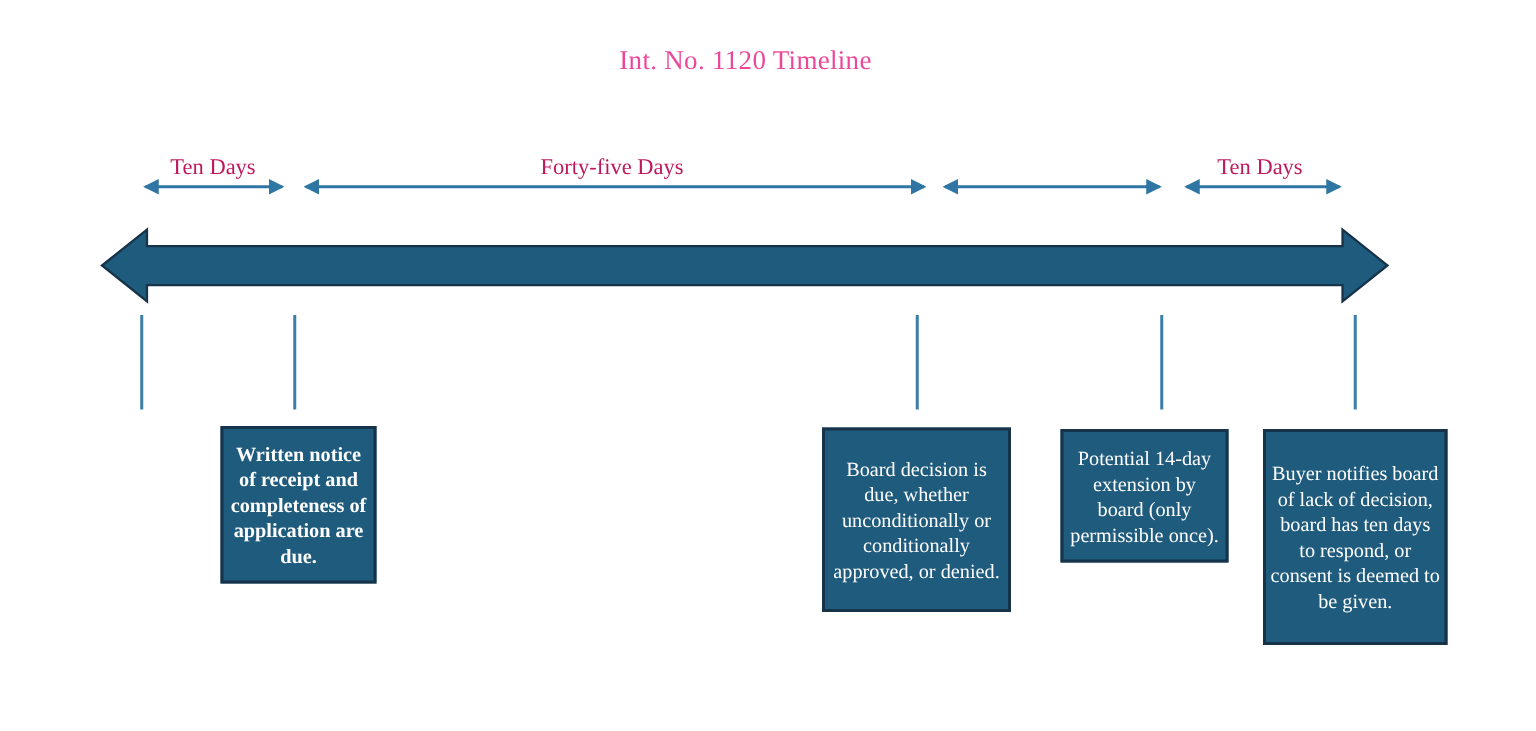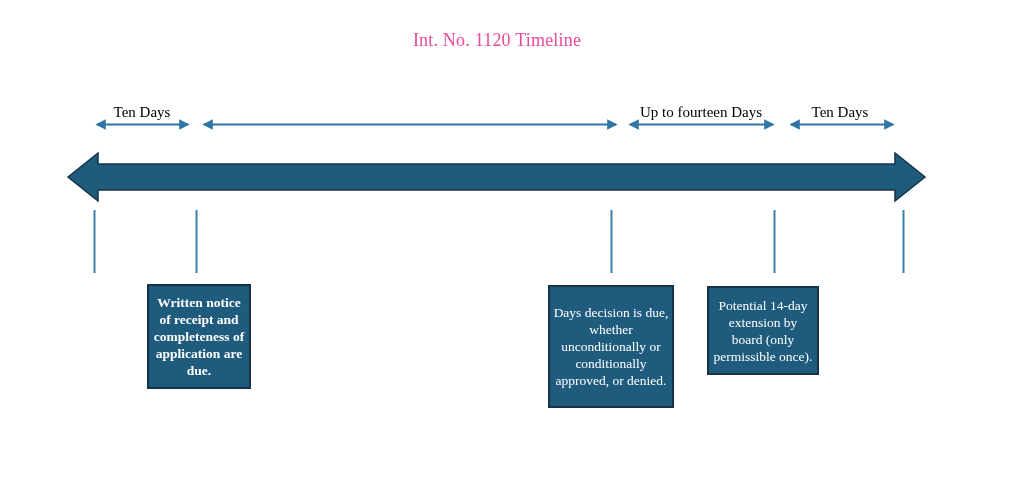--- a/index.html
+++ b/index.html
@@ -23,21 +23,21 @@
     text-align: center;
     font-size: 18px;
     color: #ec4899;
     letter-spacing: 0.2px;
   }
   .interval-label {
     position: absolute;
     top: 104px;
     text-align: center;
     font-size: 15px;
-    color: #000000;
+    color: #be185d;
     white-space: nowrap;
     font-family: Liberation Serif, serif;
   }
   .il0 { left: 82px;  width: 120px; }
   .il1 { left: 308px; width: 200px; }
   .il2 { left: 611px; width: 180px; }
   .il3 { left: 780px; width: 120px; }
 
   svg.shapes {
     position: absolute;
@@ -68,21 +68,21 @@
   .eb4 { left: 842px; top: 286px; width: 123px; height: 144px; }
 </style>
 </head>
 <body>
 
 <div class="stage">
 
   <div class="title">Int. No. 1120 Timeline</div>
 
   <div class="interval-label il0">Ten Days</div>
-  <div class="interval-label il2">Up to fourteen Days</div>
+  <div class="interval-label il1">Forty-five Days</div>
   <div class="interval-label il3">Ten Days</div>
 
   <svg class="shapes" viewBox="0 0 1024 487">
     <defs>
       <marker id="ah" viewBox="0 0 10 10" refX="8.5" refY="5" markerWidth="5.2" markerHeight="5.2" orient="auto-start-reverse">
         <path d="M0,0 L10,5 L0,10 z" fill="#2f76a4"></path>
       </marker>
     </defs>
 
     <polygon points="68,177 98,153 98,164 895,164 895,153 925,177 895,201 895,190 98,190 98,201" fill="#1f5b7d" stroke="#16334a" stroke-width="1.5" stroke-linejoin="miter"></polygon>
@@ -96,19 +96,22 @@
     <line x1="196.5" y1="210" x2="196.5" y2="273" stroke="#3b7ea7" stroke-width="2"></line>
     <line x1="611.5" y1="210" x2="611.5" y2="273" stroke="#3b7ea7" stroke-width="2"></line>
     <line x1="774.5" y1="210" x2="774.5" y2="273" stroke="#3b7ea7" stroke-width="2"></line>
     <line x1="903.5" y1="210" x2="903.5" y2="273" stroke="#3b7ea7" stroke-width="2"></line>
   </svg>
 
   <div class="event-box eb1">
     <div>Written notice of receipt and completeness of application are due.</div>
   </div>
   <div class="event-box eb2">
-    <div>Days decision is due, whether unconditionally or conditionally approved, or denied.</div>
+    <div>Board decision is due, whether unconditionally or conditionally approved, or denied.</div>
   </div>
   <div class="event-box eb3">
     <div>Potential 14-day extension by board (only permissible once).</div>
+  </div>
+  <div class="event-box eb4">
+    <div>Buyer notifies board of lack of decision, board has ten days to respond, or consent is deemed to be given.</div>
   </div>
 
 </div>
 
 </body></html>

